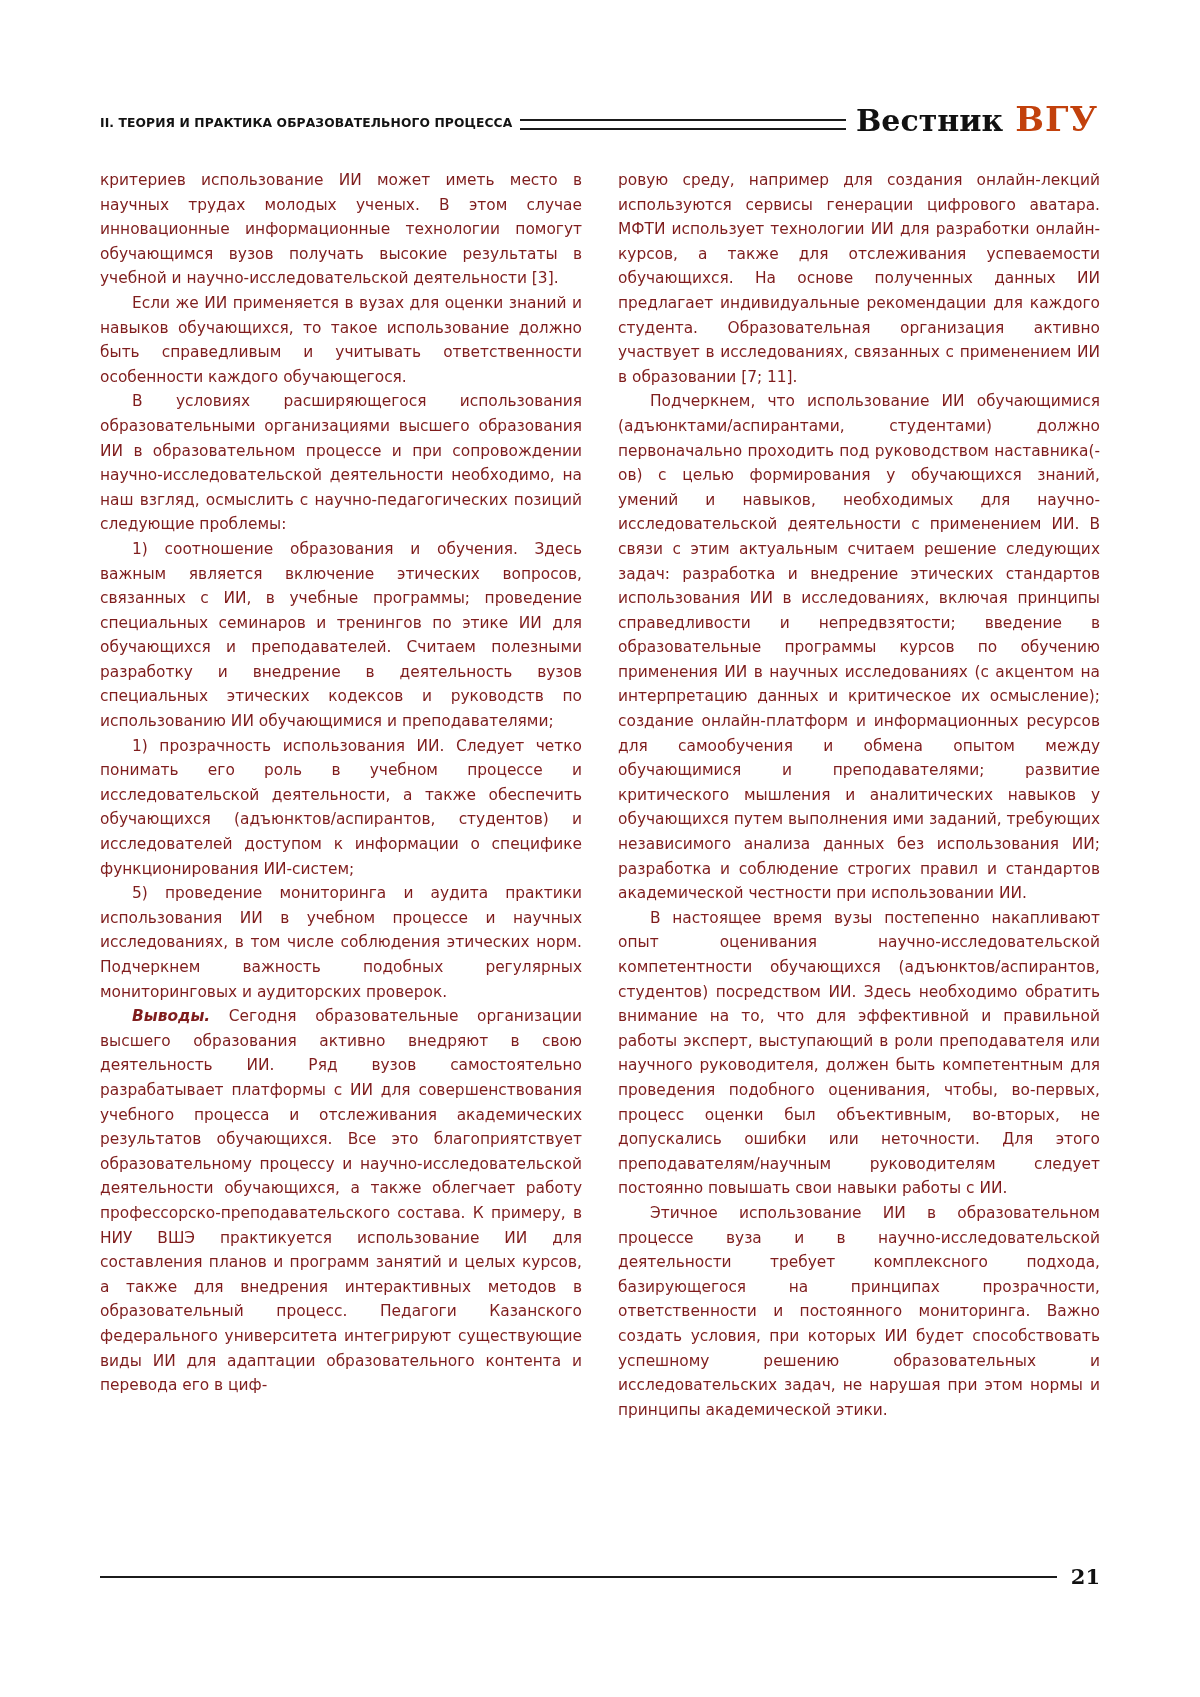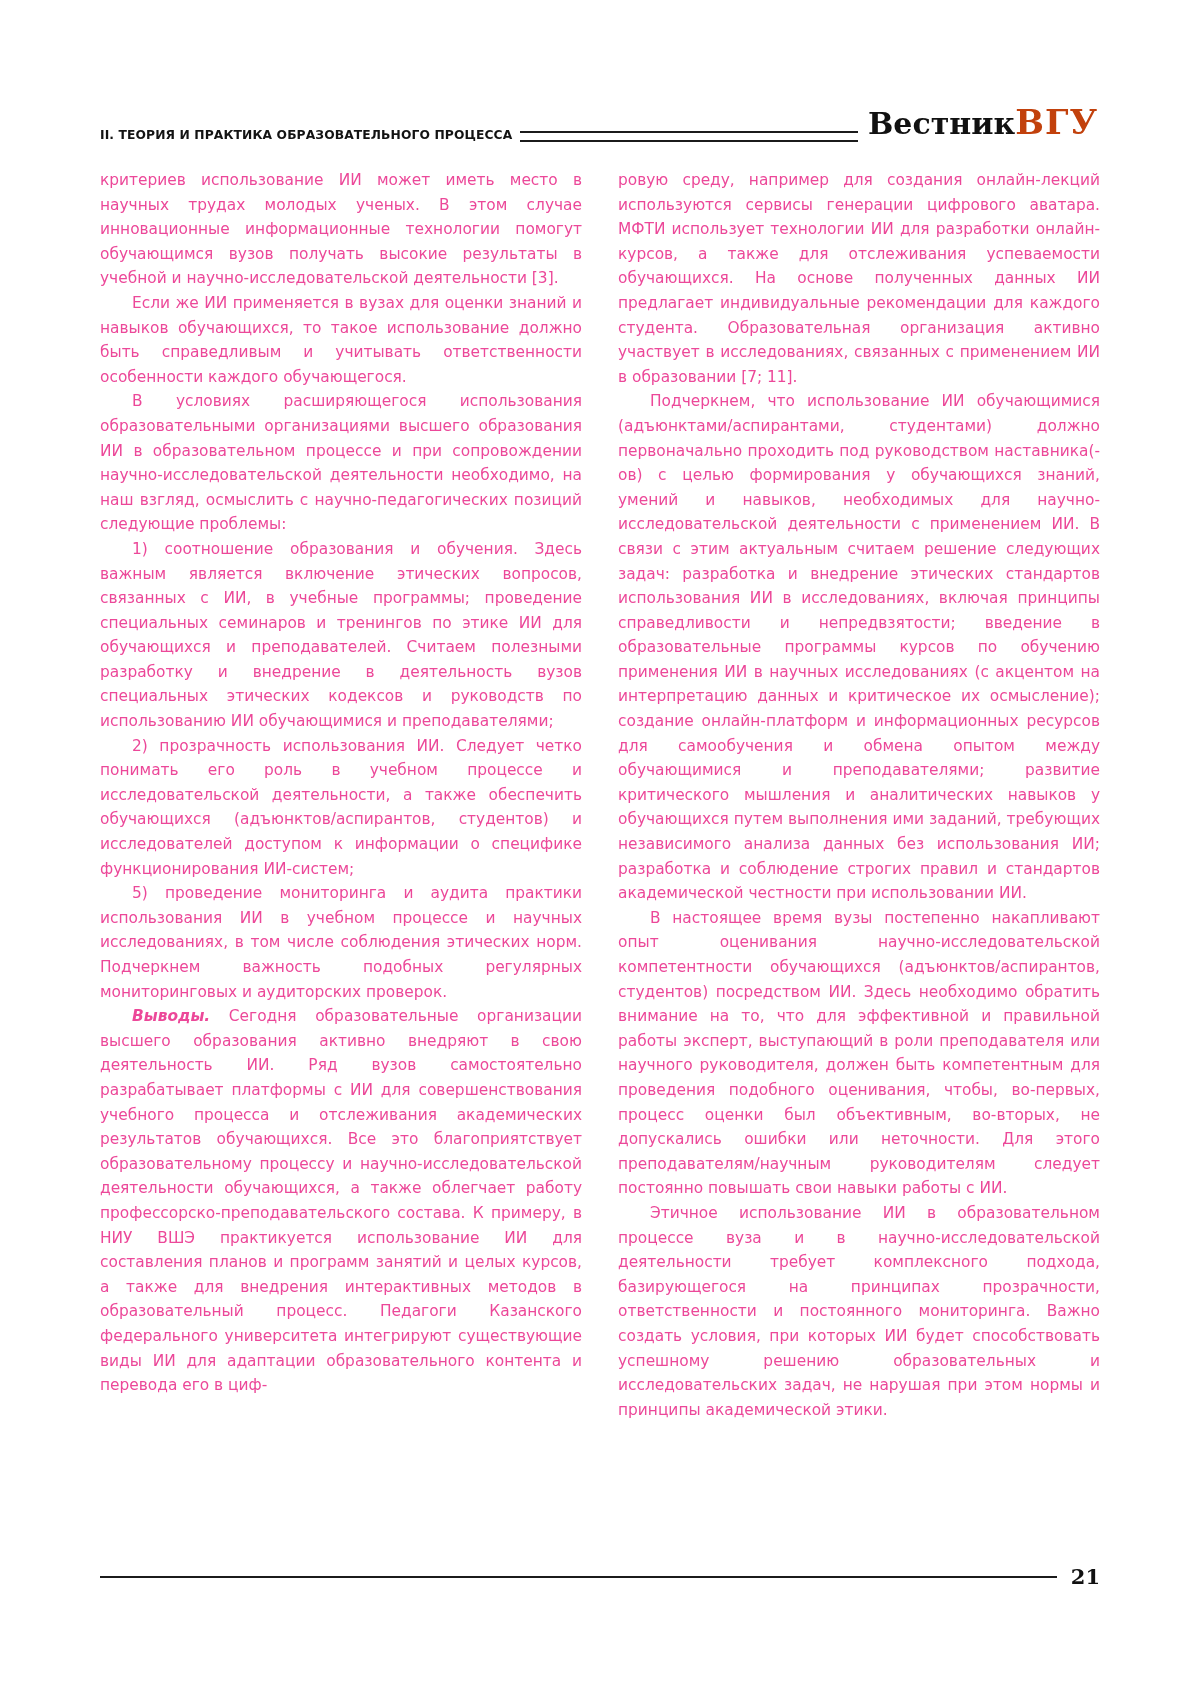--- a/index.html
+++ b/index.html
@@ -21,21 +21,21 @@
     width: 1200px;
     height: 1697px;
     box-sizing: border-box;
     padding: 96px 100px 0 100px;
   }
   
   .header {
     position: relative;
     height: 46px;
     display: flex;
-    align-items: flex-end;
+    align-items: center;
     justify-content: space-between;
   }
   .running-head {
     display: flex;
     align-items: center;
     flex: 1 1 auto;
     min-width: 0;
     padding-top: 8px;
   }
   .running-head-text {
@@ -52,20 +52,21 @@
     height: 7px;
     border-top: 2px solid #1b1b1b;
     border-bottom: 2px solid #1b1b1b;
     position: relative;
     top: 1px;
   }
   .journal-logo {
     flex: 0 0 auto;
     display: flex;
     align-items: baseline;
+    gap: 12px;
     padding-right: 2px;
   }
   .journal-name {
     font-family: "DejaVu Serif", serif;
     font-weight: bold;
     font-size: 30px;
     color: #111111;
     letter-spacing: 0px;
   }
   .journal-abbr {
@@ -86,21 +87,21 @@
     width: 482px;
     flex: 0 0 482px;
   }
   p.para {
     margin: 0;
     font-size: 15.4px;
     line-height: 24.6px;
     text-align: justify;
     text-justify: inter-word;
     hyphens: manual;
-    color: #ec4899;
+    color: #7f1d1d;
   }
   p.indent {
     text-indent: 32px;
   }
   p.para b {
     font-weight: bold;
     font-style: italic;
   }
   
   .footer {
@@ -142,21 +143,21 @@
     </div>
   </div>
 
   <div class="columns">
 
     <div class="column">
       <p class="para">критериев использование ИИ может иметь место в научных трудах молодых ученых. В этом случае инновационные информационные технологии помогут обучающимся вузов получать высокие результаты в учебной и научно-исследовательской деятельности [3].</p>
       <p class="para indent">Если же ИИ применяется в вузах для оценки знаний и навыков обучающихся, то такое использование должно быть справедливым и учитывать ответственности особенности каждого обучающегося.</p>
       <p class="para indent">В условиях расширяющегося использования образовательными организациями высшего образования ИИ в образовательном процессе и при сопровождении научно-исследовательской деятельности необходимо, на наш взгляд, осмыслить с научно-педагогических позиций следующие проблемы:</p>
       <p class="para indent">1) соотношение образования и обучения. Здесь важным является включение этических вопросов, связанных с ИИ, в учебные программы; проведение специальных семинаров и тренингов по этике ИИ для обучающихся и преподавателей. Считаем полезными разработку и внедрение в деятельность вузов специальных этических кодексов и руководств по использованию ИИ обучающимися и преподавателями;</p>
-      <p class="para indent">2) прозрачность использования ИИ. Следует четко понимать его роль в учебном процессе и исследовательской деятельности, а также обеспечить обучающихся (адъюнктов/аспирантов, студентов) и исследователей доступом к информации о специфике функционирования ИИ-систем;</p>
+      <p class="para indent">1) прозрачность использования ИИ. Следует четко понимать его роль в учебном процессе и исследовательской деятельности, а также обеспечить обучающихся (адъюнктов/аспирантов, студентов) и исследователей доступом к информации о специфике функционирования ИИ-систем;</p>
       <p class="para indent">5) проведение мониторинга и аудита практики использования ИИ в учебном процессе и научных исследованиях, в том числе соблюдения этических норм. Подчеркнем важность подобных регулярных мониторинговых и аудиторских проверок.</p>
       <p class="para indent"><b>Выводы.</b><span> Сегодня образовательные организации высшего образования активно внедряют в свою деятельность ИИ. Ряд вузов самостоятельно разрабатывает платформы с ИИ для совершенствования учебного процесса и отслеживания академических результатов обучающихся. Все это благоприятствует образовательному процессу и научно-исследовательской деятельности обучающихся, а также облегчает работу профессорско-преподавательского состава. К примеру, в НИУ ВШЭ практикуется использование ИИ для составления планов и программ занятий и целых курсов, а также для внедрения интерактивных методов в образовательный процесс. Педагоги Казанского федерального университета интегрируют существующие виды ИИ для адаптации образовательного контента и перевода его в циф-</span></p>
     </div>
 
     <div class="column">
       <p class="para">ровую среду, например для создания онлайн-лекций используются сервисы генерации цифрового аватара. МФТИ использует технологии ИИ для разработки онлайн-курсов, а также для отслеживания успеваемости обучающихся. На основе полученных данных ИИ предлагает индивидуальные рекомендации для каждого студента. Образовательная организация активно участвует в исследованиях, связанных с применением ИИ в образовании [7; 11].</p>
       <p class="para indent">Подчеркнем, что использование ИИ обучающимися (адъюнктами/аспирантами, студентами) должно первоначально проходить под руководством наставника(-ов) с целью формирования у обучающихся знаний, умений и навыков, необходимых для научно-исследовательской деятельности с применением ИИ. В связи с этим актуальным считаем решение следующих задач: разработка и внедрение этических стандартов использования ИИ в исследованиях, включая принципы справедливости и непредвзятости; введение в образовательные программы курсов по обучению применения ИИ в научных исследованиях (с акцентом на интерпретацию данных и критическое их осмысление); создание онлайн-платформ и информационных ресурсов для самообучения и обмена опытом между обучающимися и преподавателями; развитие критического мышления и аналитических навыков у обучающихся путем выполнения ими заданий, требующих независимого анализа данных без использования ИИ; разработка и соблюдение строгих правил и стандартов академической честности при использовании ИИ.</p>
       <p class="para indent">В настоящее время вузы постепенно накапливают опыт оценивания научно-исследовательской компетентности обучающихся (адъюнктов/аспирантов, студентов) посредством ИИ. Здесь необходимо обратить внимание на то, что для эффективной и правильной работы эксперт, выступающий в роли преподавателя или научного руководителя, должен быть компетентным для проведения подобного оценивания, чтобы, во-первых, процесс оценки был объективным, во-вторых, не допускались ошибки или неточности. Для этого преподавателям/научным руководителям следует постоянно повышать свои навыки работы с ИИ.</p>
       <p class="para indent">Этичное использование ИИ в образовательном процессе вуза и в научно-исследовательской деятельности требует комплексного подхода, базирующегося на принципах прозрачности, ответственности и постоянного мониторинга. Важно создать условия, при которых ИИ будет способствовать успешному решению образовательных и исследовательских задач, не нарушая при этом нормы и принципы академической этики.</p>
     </div>

